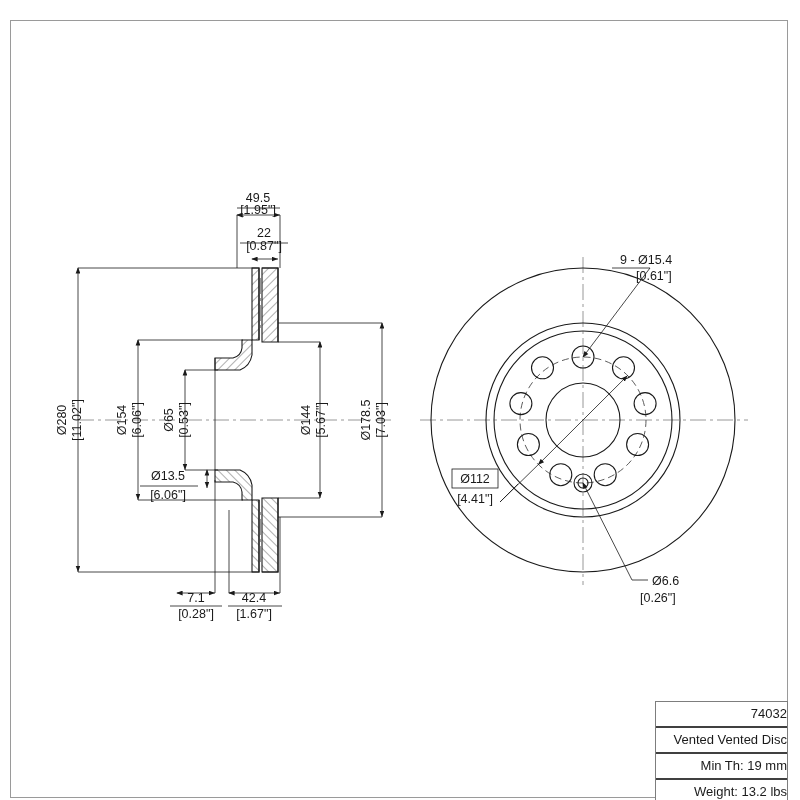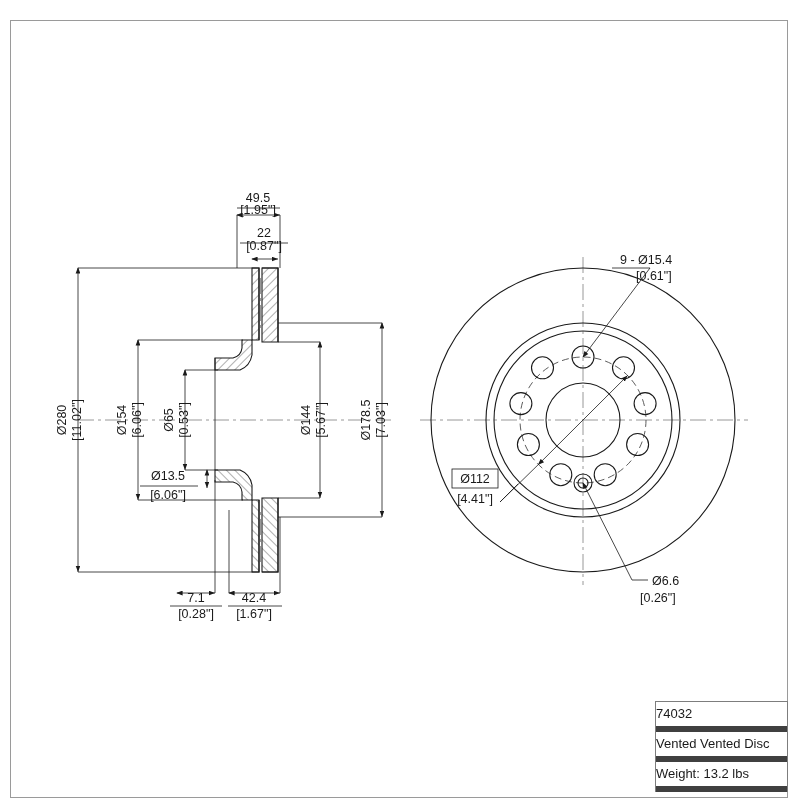--- a/index.html
+++ b/index.html
@@ -9,21 +9,21 @@
   svg{position:absolute;left:0;top:0;width:800px;height:800px;}
   text{font-family:"Liberation Sans",sans-serif;fill:#1a1a1a;}
   .dimtxt{font-size:12.5px;}
   .ln{stroke:#1a1a1a;fill:none;}
   .thin{stroke-width:0.8;}
   .med{stroke-width:1.1;}
   .ctr{stroke:#8d8d8d;stroke-width:0.9;fill:none;stroke-dasharray:16 4 3 4;}
   .hid{stroke:#4a4a4a;stroke-width:0.9;fill:none;stroke-dasharray:7 4;}
   .hatch{fill:url(#hp);stroke:#1a1a1a;stroke-width:1.1;}
   #titleblock{position:absolute;left:655px;top:691px;width:133px;border:1px solid #7d7d7d;border-bottom:none;box-sizing:border-box;background:#fff;}
-  #titleblock div{border-bottom:6px solid #404040;height:24px;line-height:24px;text-align:left;font-size:13px;color:#1a1a1a;}
+  #titleblock div{border-bottom:2px solid #404040;height:24px;line-height:24px;text-align:right;font-size:13px;color:#1a1a1a;}
 </style>
 </head>
 <body>
 
 <div id="sheet">
   <div id="border"></div>
 
   <svg viewBox="0 0 800 800">
     <defs>
       <pattern id="hp" width="6" height="6" patternUnits="userSpaceOnUse" patternTransform="rotate(45)">
@@ -175,15 +175,16 @@
       <line class="ln thin" x1="500" y1="492" x2="518" y2="474"></line>
       <rect class="ln thin" x="452" y="459" width="46" height="19"></rect>
       <text class="dimtxt" x="475" y="473" text-anchor="middle">Ø112</text>
       <text class="dimtxt" x="475" y="493" text-anchor="middle">[4.41"]</text>
     </g>
   </svg>
 
   <div id="titleblock">
     <div>74032</div>
     <div>Vented Vented Disc</div>
+    <div>Min Th: 19 mm</div>
     <div>Weight: 13.2 lbs</div>
   </div>
 </div>
 
 </body></html>

